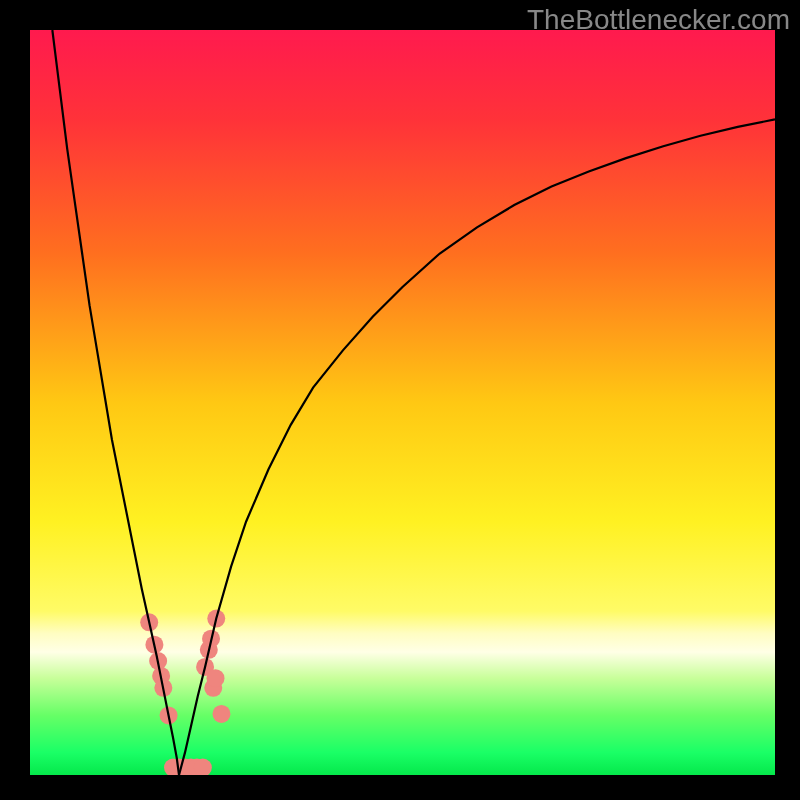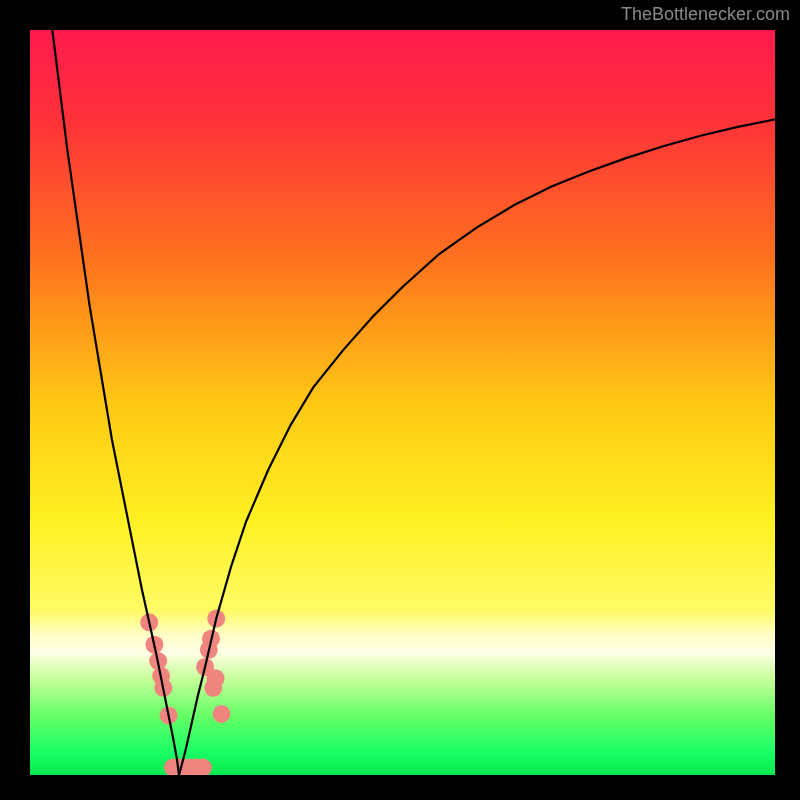--- a/index.html
+++ b/index.html
@@ -18,21 +18,21 @@
     height: 800px;
     background: #000;
   }
   .plot {
     position: absolute;
     background: #000;
   }
   .watermark {
     position: absolute;
     color: #888;
-    font-size: 18px;
+    font-size: 28px;
     font-weight: 500;
     white-space: nowrap;
   }
   svg { display: block; }
 </style>
 </head>
 <body>
 
 <div class="frame">
   <div class="plot" id="plot" style="left: 30px; top: 30px; width: 745px; height: 745px;">

